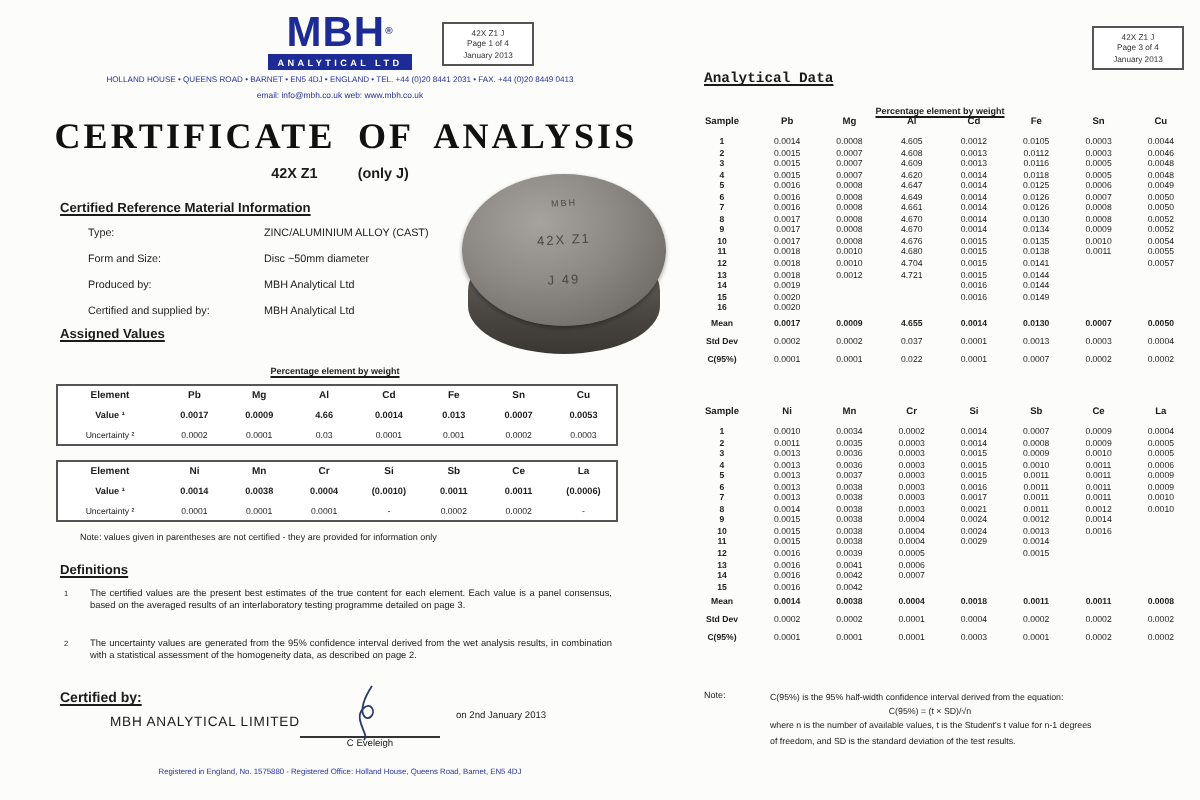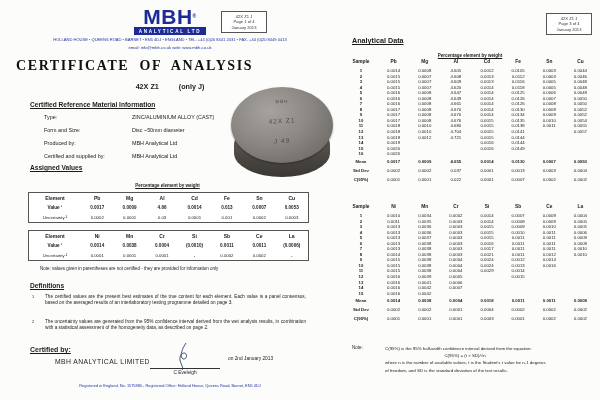--- a/index.html
+++ b/index.html
@@ -13,29 +13,29 @@
   .logo-bar{background:#1c2b95;color:#ffffff;font-size:4.6px;font-weight:bold;letter-spacing:1.7px;padding:1.5px 0 1px 0;margin-top:1px;}
 
   
   .stamp{border:0.9px solid #555;background:#fff;text-align:center;font-size:4.1px;line-height:5.5px;padding:1.5px 1px;color:#333;}
   .stamp1{left:221px;top:11px;width:42px;}
   .stamp2{left:546px;top:13px;width:42px;}
 
   
   .addr{left:0;top:37px;width:340px;text-align:center;font-size:4.05px;color:#2433a0;}
   .contact{left:0;top:45px;width:340px;text-align:center;font-size:4.2px;color:#2433a0;}
-  .title{left:16px;top:58px;width:340px;font-family:"Liberation Serif",serif;font-weight:bold;font-size:14px;letter-spacing:1.6px;word-spacing:5px;color:#111;}
+  .title{left:3px;top:58px;width:340px;text-align:center;font-family:"Liberation Serif",serif;font-weight:bold;font-size:18px;letter-spacing:1.6px;word-spacing:5px;color:#111;}
   .product{left:0;top:82px;width:340px;display:flex;justify-content:center;gap:20px;font-weight:bold;font-size:7.2px;}
 
   .sect{font-weight:bold;font-size:6.6px;text-decoration:underline;}
   .h-crm{left:30px;top:101px;}
   .h-assigned{left:30px;top:164px;}
   .h-defs{left:30px;top:282px;}
   .h-cert{left:30px;top:346px;font-size:7px;}
-  .h-adata{left:352px;top:36px;font-size:7.2px;}
+  .h-adata{left:352px;top:36px;font-size:7.2px;font-family:Liberation Mono, monospace;}
 
   
   .crm{left:44px;top:114px;width:260px;font-size:5.4px;}
   .crm .trow{display:flex;height:13px;}
   .crm .tcell{text-align:left;}
   .crm .tcell:first-child{width:88px;}
 
   
   .disc{left:231px;top:87px;width:102px;height:96px;}
   .disc-side{position:absolute;left:3px;top:34px;width:96px;height:56px;border-radius:48px/24px;background:linear-gradient(#6d6a66,#47443f 70%,#3b3834);}

